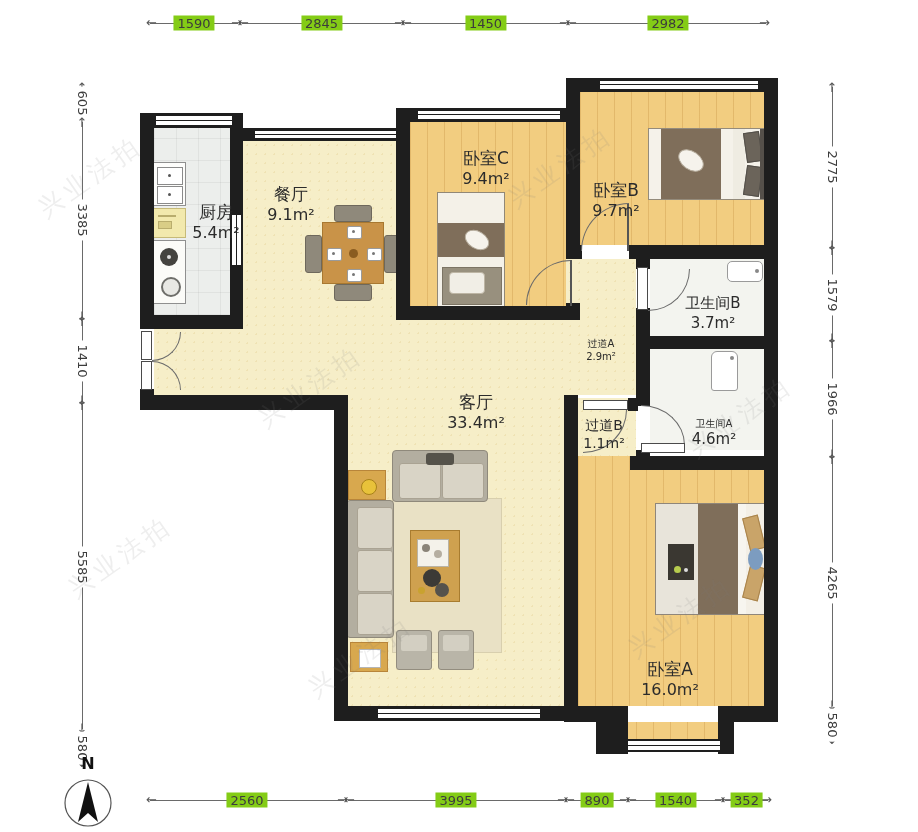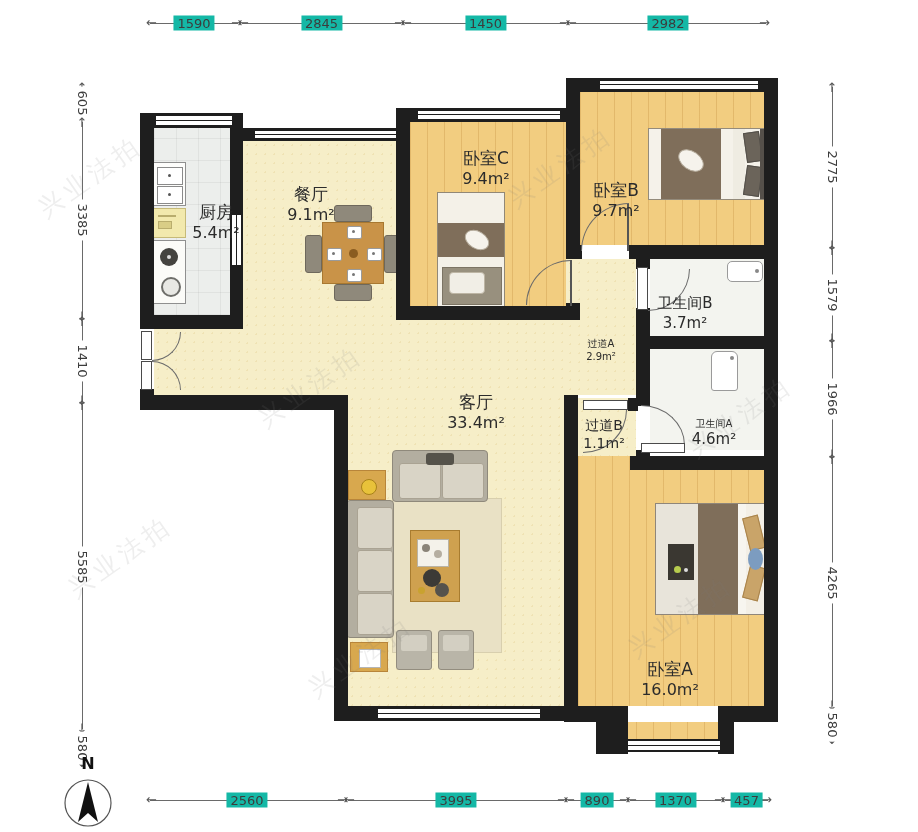--- a/index.html
+++ b/index.html
@@ -29,21 +29,21 @@
   
   .rlabel{position:absolute;z-index:40;transform:translate(-50%,-50%);text-align:center;color:#2b2b2b;white-space:nowrap;line-height:1.3;}
   .rname{font-size:17px;}
   .rarea{font-size:16px;}
   
   .dim{position:absolute;color:#3c3c3c;font-size:13px;z-index:5;}
   .dim-h{height:18px;}
   .dim-h .dline{position:absolute;left:2px;right:2px;top:9px;border-top:1px solid #6a6a6a;}
   .dim-h .a-l{position:absolute;left:-2px;top:9px;transform:translateY(-52%);font-size:13px;color:#555;line-height:1;}
   .dim-h .a-r{position:absolute;right:-2px;top:9px;transform:translateY(-52%);font-size:13px;color:#555;line-height:1;}
-  .dim-h .dlabel{position:absolute;left:50%;top:9px;transform:translate(-50%,-50%);background:#14b8a6;padding:0 4px;}
+  .dim-h .dlabel{position:absolute;left:50%;top:9px;transform:translate(-50%,-50%);background:#84cc16;padding:0 4px;}
   .dim-v{width:18px;}
   .dim-v .dline{position:absolute;top:2px;bottom:2px;left:9px;border-left:1px solid #6a6a6a;}
   .dim-v .a-u{position:absolute;top:-4px;left:9px;transform:translateX(-50%);font-size:13px;color:#555;line-height:1;}
   .dim-v .a-d{position:absolute;bottom:-4px;left:9px;transform:translateX(-50%);font-size:13px;color:#555;line-height:1;}
   .dim-v .dlabel{position:absolute;top:50%;left:9px;transform:translate(-50%,-50%);background:#fff;padding:4px 0;writing-mode:vertical-rl;}
   
   .wm{position:absolute;z-index:50;font-size:25px;letter-spacing:5px;color:rgba(125,125,125,.13);transform:rotate(-35deg);pointer-events:none;white-space:nowrap;}
   
   #compass{position:absolute;z-index:40;}
   #compass .nlabel{position:absolute;left:50%;top:-22px;transform:translateX(-50%);font-size:16px;font-weight:bold;color:#111;}
@@ -236,33 +236,33 @@
   <div class="leaf" style="left:583px;top:400px;width:45px;height:10px"></div>
   <div class="arc c-tl" style="left:583px;top:410px;width:44px;height:43px"></div>
 
   <div class="leaf" style="left:641px;top:443px;width:44px;height:10px"></div>
   <div class="arc c-bl" style="left:641px;top:405px;width:44px;height:40px"></div>
 
   <div class="rlabel" style="left:216px;top:222px">
     <div class="rname">厨房</div>
     <div class="rarea">5.4m²</div>
   </div>
-  <div class="rlabel" style="left:311px;top:204px">
+  <div class="rlabel" style="left:291px;top:204px">
     <div class="rname">餐厅</div>
     <div class="rarea">9.1m²</div>
   </div>
   <div class="rlabel" style="left:486px;top:168px">
     <div class="rname">卧室C</div>
     <div class="rarea">9.4m²</div>
   </div>
   <div class="rlabel" style="left:616px;top:200px">
     <div class="rname">卧室B</div>
     <div class="rarea">9.7m²</div>
   </div>
-  <div class="rlabel" style="left:685px;top:313px;font-size:15px">
+  <div class="rlabel" style="left:713px;top:313px;font-size:15px">
     <div class="rname" style="font-size:15px">卫生间B</div>
     <div class="rarea" style="font-size:15px">3.7m²</div>
   </div>
   <div class="rlabel" style="left:601px;top:350px;font-size:15px">
     <div class="rname" style="font-size:10px">过道A</div>
     <div class="rarea" style="font-size:10px">2.9m²</div>
   </div>
   <div class="rlabel" style="left:714px;top:433px;font-size:15px">
     <div class="rname" style="font-size:10px">卫生间A</div>
     <div class="rarea" style="font-size:15px">4.6m²</div>
@@ -320,27 +320,27 @@
   <div class="dim dim-h" style="left:566px;top:791px;width:62px">
     <span class="dline"></span>
     <span class="a-l">←</span>
     <span class="a-r">→</span>
     <span class="dlabel">890</span>
   </div>
   <div class="dim dim-h" style="left:628px;top:791px;width:95px">
     <span class="dline"></span>
     <span class="a-l">←</span>
     <span class="a-r">→</span>
-    <span class="dlabel">1370</span>
+    <span class="dlabel">1540</span>
   </div>
   <div class="dim dim-h" style="left:723px;top:791px;width:47px">
     <span class="dline"></span>
     <span class="a-l">←</span>
     <span class="a-r">→</span>
-    <span class="dlabel">457</span>
+    <span class="dlabel">352</span>
   </div>
 
   <div class="dim dim-v" style="left:73px;top:85px;height:35px">
     <span class="dline"></span>
     <span class="a-u">↑</span>
     <span class="dlabel">605</span>
   </div>
   <div class="dim dim-v" style="left:73px;top:120px;height:199px">
     <span class="dline"></span>
     <span class="a-u">↑</span>

